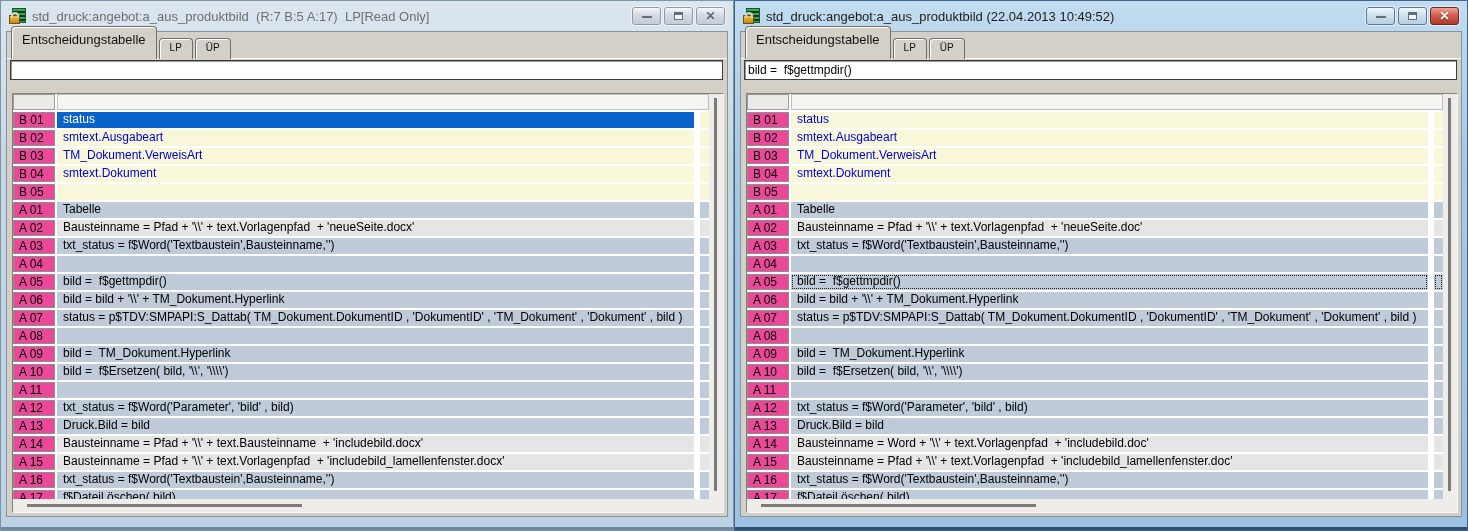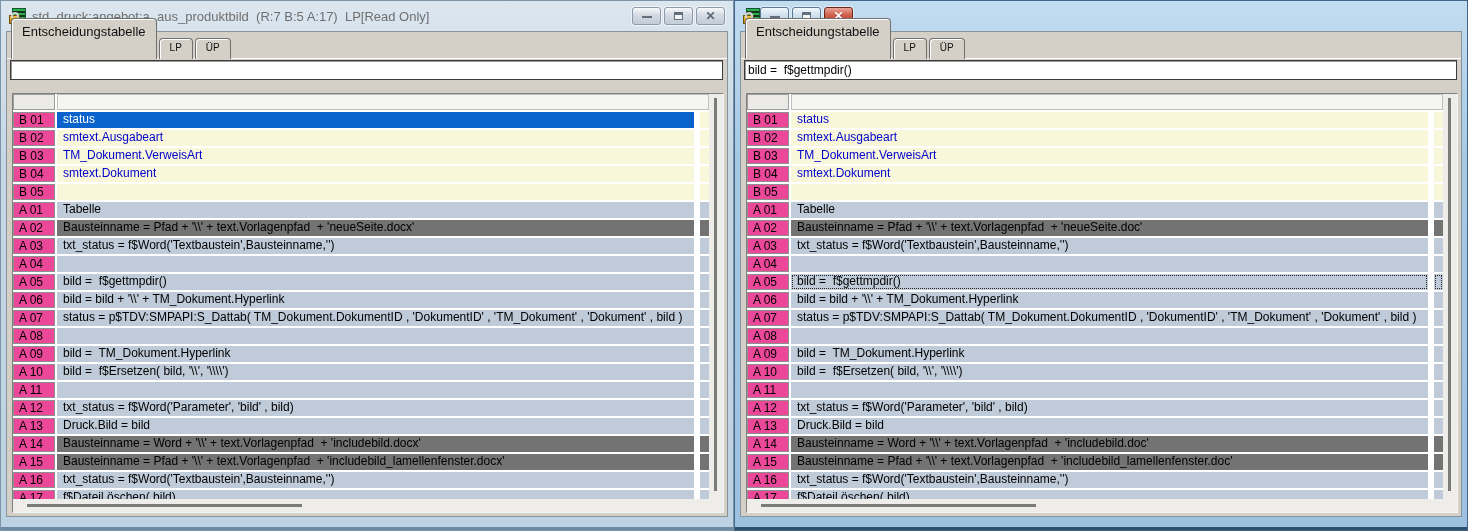--- a/index.html
+++ b/index.html
@@ -38,21 +38,21 @@
   .active .close .g-close{color:#ffffff;text-shadow:0 1px 1px rgba(0,0,0,.4);}
 
   
   .client{position:absolute;left:5px;right:5px;top:30px;bottom:13px;background:#d4d0c8;border:1px solid #87949e;box-sizing:border-box;}
 
   
   .tabbar{position:absolute;top:2px;left:4px;height:25px;display:flex;align-items:flex-end;z-index:3;}
   .tab{height:21px;box-sizing:border-box;padding:3px 10px 0 10px;font-size:10px;color:#111;background:#d4d0c8;
     border:1px solid #6f6f6f;border-bottom:none;border-radius:4px 4px 0 0;margin-right:2px;
     box-shadow:inset 1px 1px 0 #ffffff;cursor:pointer;white-space:nowrap;}
-  .tab.active{height:41px;padding-top:5px;font-size:13px;z-index:4;}
+  .tab.active{height:33px;padding-top:5px;font-size:13px;z-index:4;}
   .tab-baseline{position:absolute;left:0;right:0;top:26px;height:1px;background:#ffffff;z-index:2;}
 
   
   .field{position:absolute;left:3px;right:4px;top:28px;height:20px;background:#ffffff;border:1px solid #3c3c3c;
     box-shadow:inset 1px 1px 0 #9a9a9a;box-sizing:border-box;display:flex;align-items:center;}
   .field span{font-size:12px;color:#000;white-space:pre;padding-left:3px;}
 
   
   .grid{position:absolute;left:5px;top:61px;width:712px;height:420px;background:#ffffff;
     border-top:1px solid #808080;border-left:1px solid #808080;border-right:1px solid #f5f5f5;border-bottom:1px solid #f5f5f5;
@@ -63,21 +63,21 @@
   .hdr .hmain{flex:1;background:#f5f5f2;border:1px solid #c0c0c0;box-sizing:border-box;}
   .rows-body{position:absolute;left:0;right:0;top:18px;bottom:0;overflow:hidden;}
   .row{display:flex;height:16px;margin-bottom:2px;}
   .rowlabel{width:42px;flex:0 0 auto;background:#ec4899;border:1px solid #8f8f8f;box-sizing:border-box;
     font-size:12px;line-height:14px;padding-left:5px;color:#000;margin-right:2px;cursor:default;}
   .cell{box-sizing:border-box;overflow:hidden;cursor:default;}
   .cell.main{flex:1;font-size:12px;line-height:15px;padding:0 0 0 6px;white-space:pre;margin-right:6px;}
   .cell.sliver{width:9px;flex:0 0 auto;}
   .kind-b .cell{background:#f8f7d9;color:#0000cd;}
   .kind-a .cell{background:#bfcbd9;color:#000;}
-  .kind-y .cell{background:#737373;color:#000;}
+  .kind-y .cell{background:#e5e5e5;color:#000;}
   .row.selected .cell.main{background:#0a62cc;color:#ffffff;}
   .row.focused .cell{outline:1px dotted #222;outline-offset:-2px;}
 
   
   .vscroll{position:absolute;top:0;bottom:13px;right:0;width:14px;background:#efede9;cursor:pointer;}
   .vscroll .thumb{position:absolute;left:5px;top:4px;bottom:8px;width:3px;background:#7b7b7b;}
   .hscroll{position:absolute;left:0;right:14px;bottom:0;height:13px;background:#efede9;cursor:pointer;}
   .hscroll .thumb{position:absolute;top:5px;left:14px;width:275px;height:3px;background:#7b7b7b;}
   .scroll-corner{position:absolute;right:0;bottom:0;width:14px;height:13px;background:#efede9;}
 </style>
@@ -207,21 +207,21 @@
     <div class="cell main">txt_status = f$Word('Parameter', 'bild' , bild)</div>
     <div class="cell sliver"></div>
   </div>
               <div class="row kind-a">
     <div class="rowlabel">A 13</div>
     <div class="cell main">Druck.Bild = bild</div>
     <div class="cell sliver"></div>
   </div>
               <div class="row kind-y">
     <div class="rowlabel">A 14</div>
-    <div class="cell main">Bausteinname = Word + '\\' + text.Vorlagenpfad  + 'includebild.docx'</div>
+    <div class="cell main">Bausteinname = Pfad + '\\' + text.Bausteinname  + 'includebild.docx'</div>
     <div class="cell sliver"></div>
   </div>
               <div class="row kind-y">
     <div class="rowlabel">A 15</div>
     <div class="cell main">Bausteinname = Pfad + '\\' + text.Vorlagenpfad  + 'includebild_lamellenfenster.docx'</div>
     <div class="cell sliver"></div>
   </div>
               <div class="row kind-a">
     <div class="rowlabel">A 16</div>
     <div class="cell main">txt_status = f$Word('Textbaustein',Bausteinname,'')</div>
@@ -245,20 +245,21 @@
     </div>
     <div class="bottom-edge"></div>
   </div>
 
   <div class="window active" style="left:734px;">
     <div class="titlebar">
       <span class="app-icon">
           <span class="doc"></span>
           <span class="lock"></span>
         </span>
+      <span class="title-text">std_druck:angebot:a_aus_produktbild (22.04.2013 10:49:52)</span>
       <span class="win-controls">
         <span class="wbtn">
             <span class="g-min"></span>
           </span>
         <span class="wbtn">
             <span class="g-restore"></span>
           </span>
         <span class="wbtn close">
             <span class="g-close">✕</span>
           </span>

